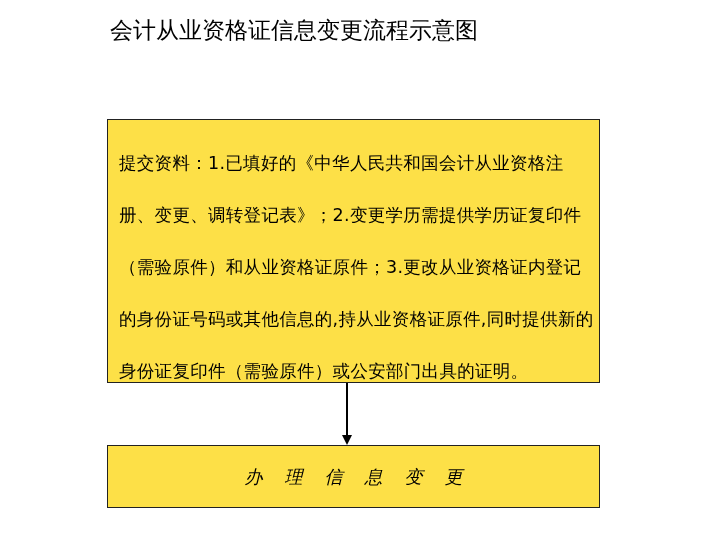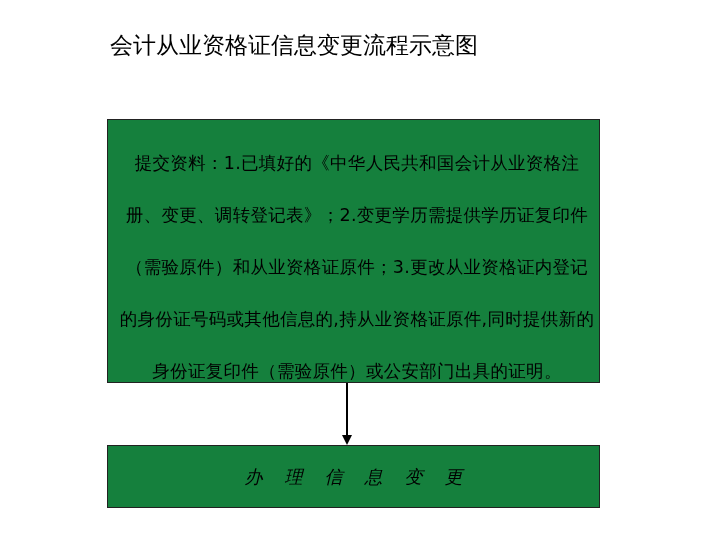--- a/index.html
+++ b/index.html
@@ -5,26 +5,24 @@
     html, body { margin: 0; padding: 0; background: #ffffff; }
     body {
       width: 707px; height: 543px; position: relative; overflow: hidden;
       font-family: "DejaVu Sans", "Liberation Sans", sans-serif;
       color: #000;
     }
     .title {
       position: absolute; left: 0; top: 14px; width: 588px;
       text-align: center; font-size: 23px; letter-spacing: 0px;
       line-height: 32px;
-      margin-top: 15px;
     }
     .box {
-      position: absolute; border: 1.5px solid #222; background: #15803d;
+      position: absolute; border: 1.5px solid #222; background: #fde047;
       box-sizing: border-box;
-      text-align: center;
     }
     .box1 { left: 107px; top: 119px; width: 493px; height: 264px; }
     .box1 .text {
       position: absolute; left: 11px; top: 17px; width: 476px;
       font-size: 17.5px; line-height: 52px; letter-spacing: 0.3px;
       word-break: break-all;
     }
     .arrow-line {
       position: absolute; left: 346px; top: 383px; width: 1.5px; height: 53px;
       background: #000;

